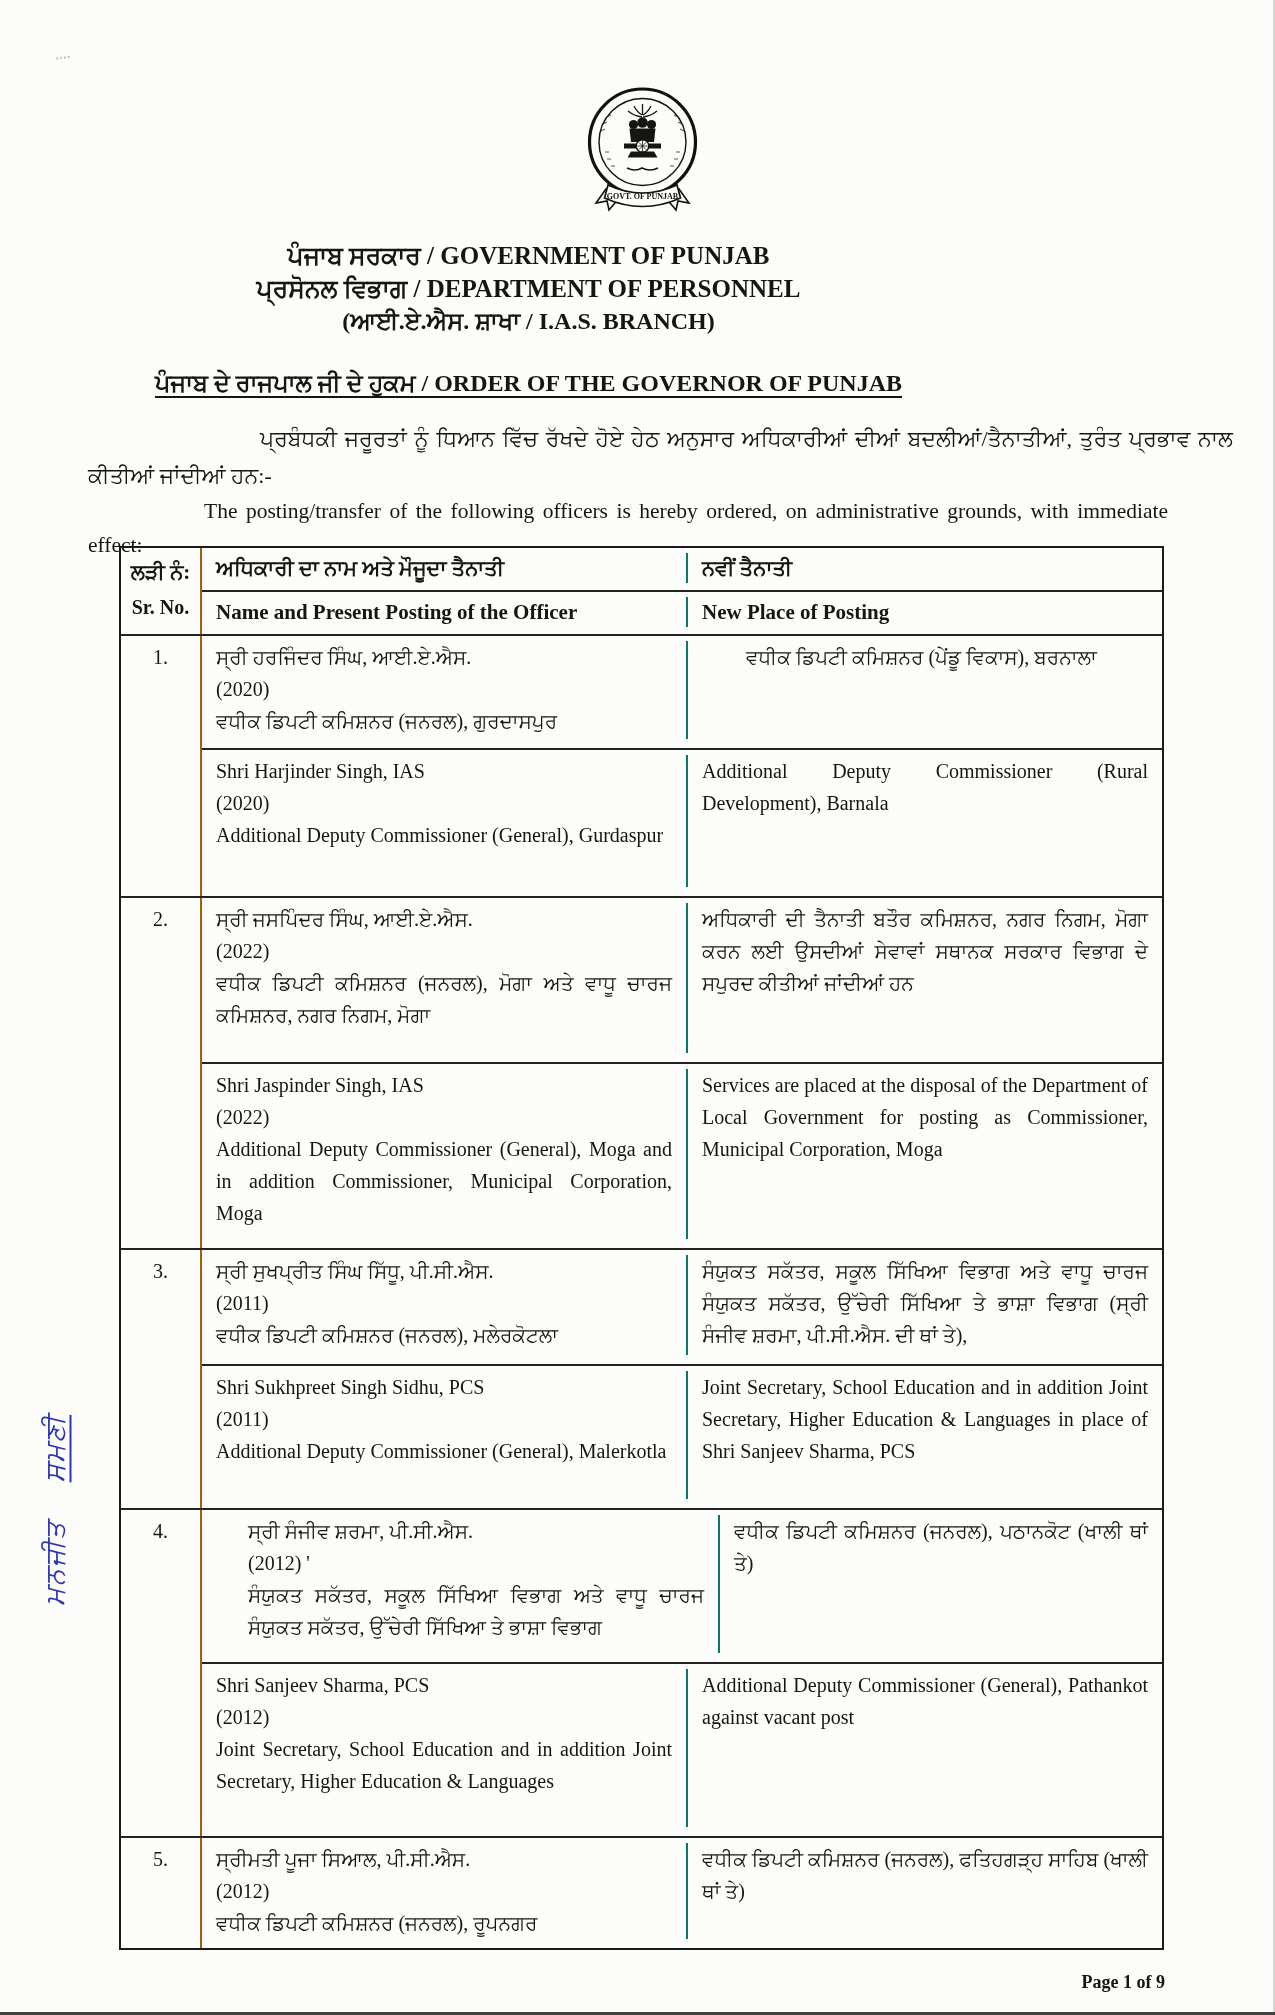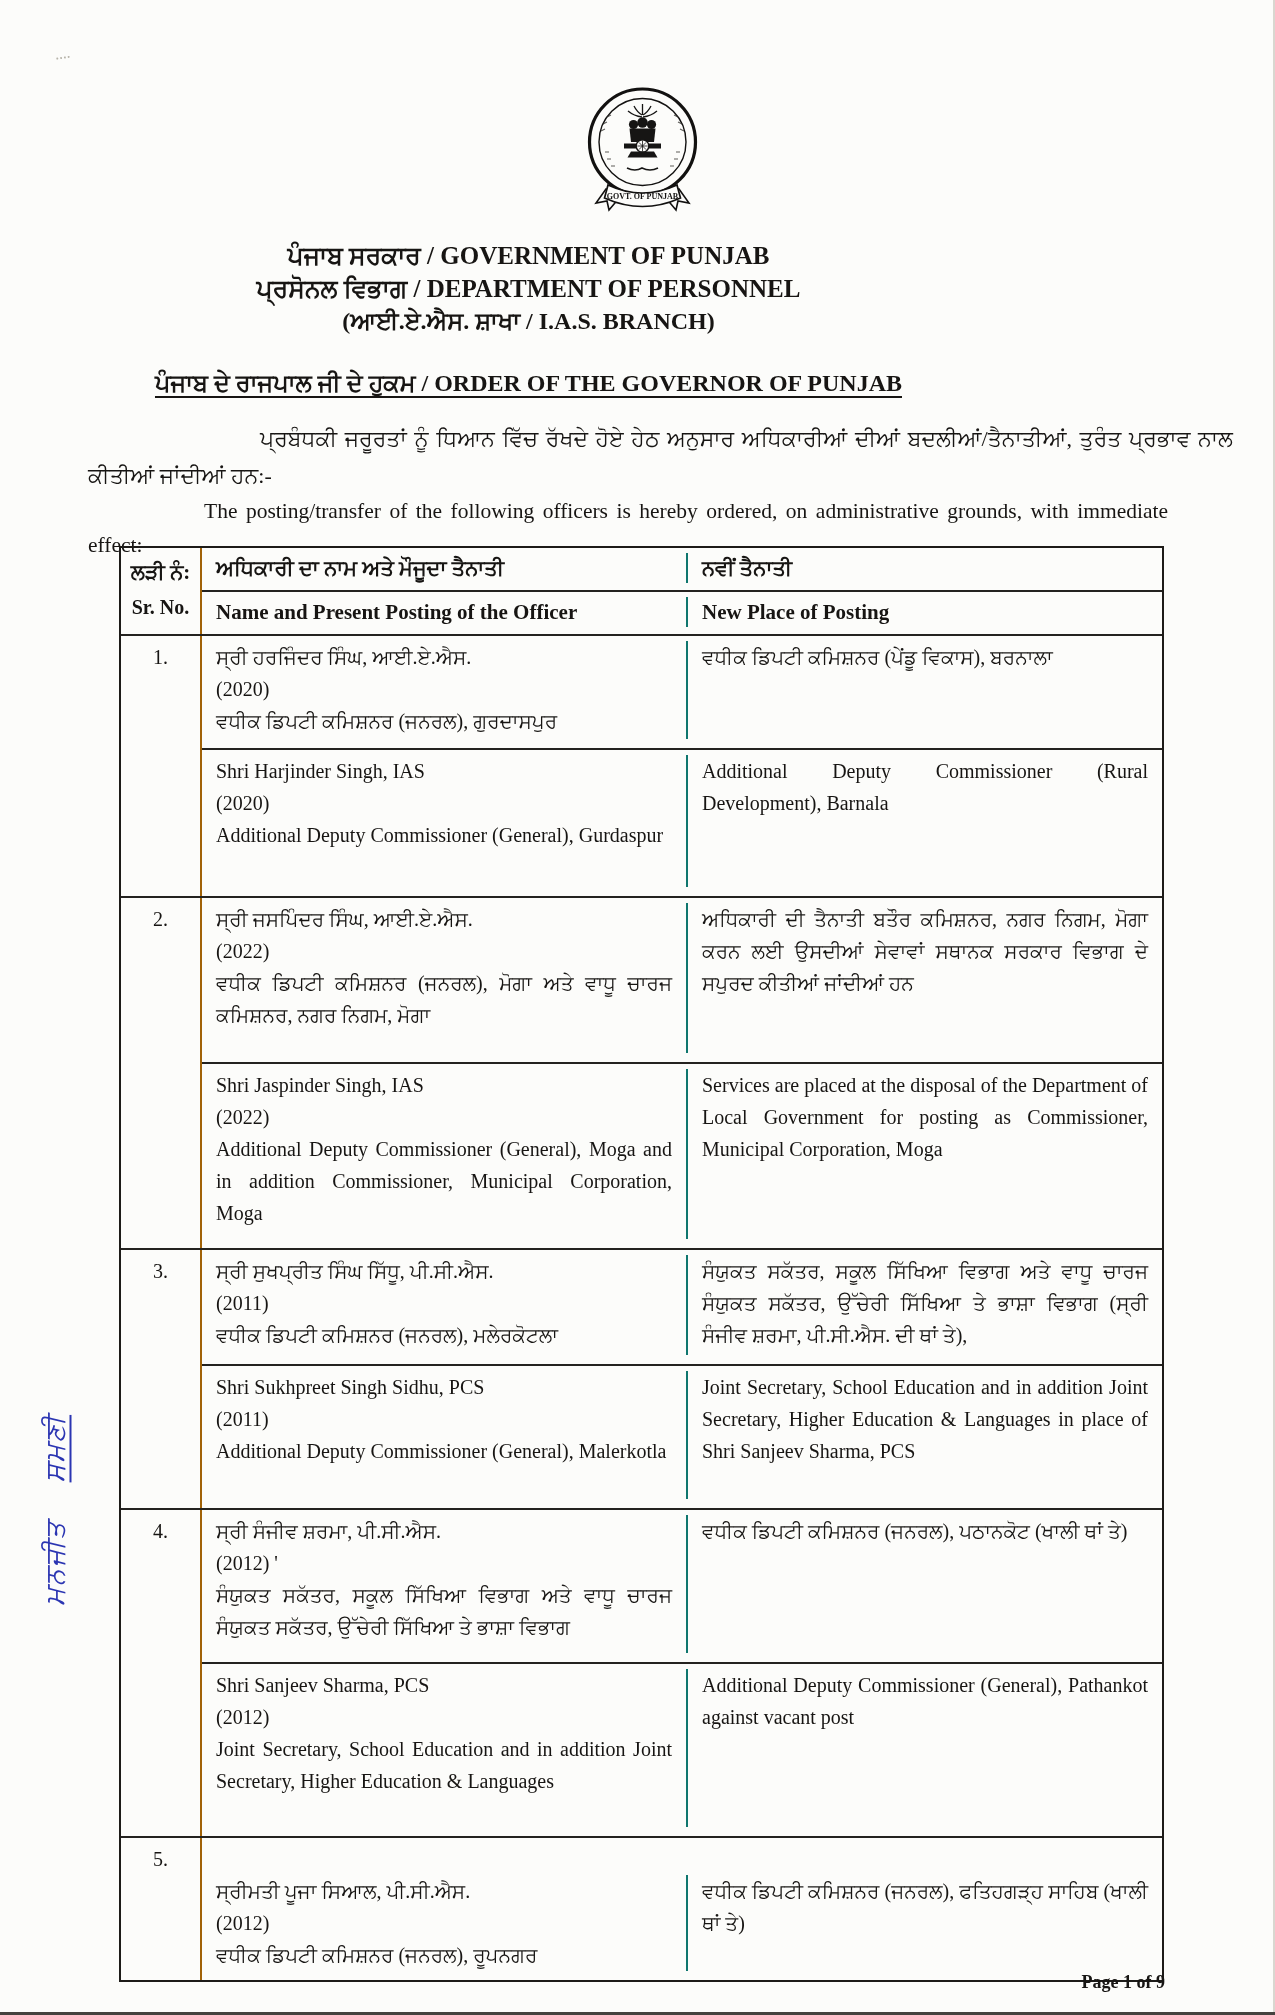--- a/index.html
+++ b/index.html
@@ -46,25 +46,25 @@
       padding:0 14px;min-width:0;}
   .c3{flex:1;box-sizing:border-box;padding:0 14px;min-width:0;}
   .cell-text{white-space:pre-line;line-height:32px;text-align:justify;}
   .t-header .sub{padding:5px 0 7px;}
   .t-header .cell-text{font-weight:bold;line-height:30px;font-size:21px;text-align:left;}
   .t-header .c1{font-weight:bold;padding-top:7px;}
   .hdr-c1-pa{font-size:21px;line-height:34px;}
   .hdr-c1-en{font-size:20px;line-height:36px;}
   .sr-num{font-size:20px;line-height:30px;}
   
-  .h-pa1{min-height:98px;}  .h-en1{min-height:132px;}
+  .h-pa1{min-height:98px;gap:44px;}  .h-en1{min-height:132px;}
   .h-pa2{min-height:150px;} .h-en2{min-height:170px;}
   .h-pa3{min-height:100px;} .h-en3{min-height:128px;}
-  .h-pa4{min-height:138px;} .h-en4{min-height:158px;}
-  .h-pa5{min-height:96px;margin-top:32px;}
+  .h-pa4{min-height:138px;margin-left:32px;} .h-en4{min-height:158px;}
+  .h-pa5{min-height:96px;}
   
   .margin-note{
     position:absolute;top:1495px;left:-100px;width:310px;text-align:center;
     transform:rotate(-90deg);color:#2b35b2;
     font-style:italic;font-size:27px;letter-spacing:2px;white-space:nowrap;
   }
   .margin-note .w2{text-decoration:underline;margin-left:38px;text-underline-offset:6px;}
   .footer-page{
     position:absolute;top:1972px;right:110px;
     font-size:18px;font-weight:bold;

